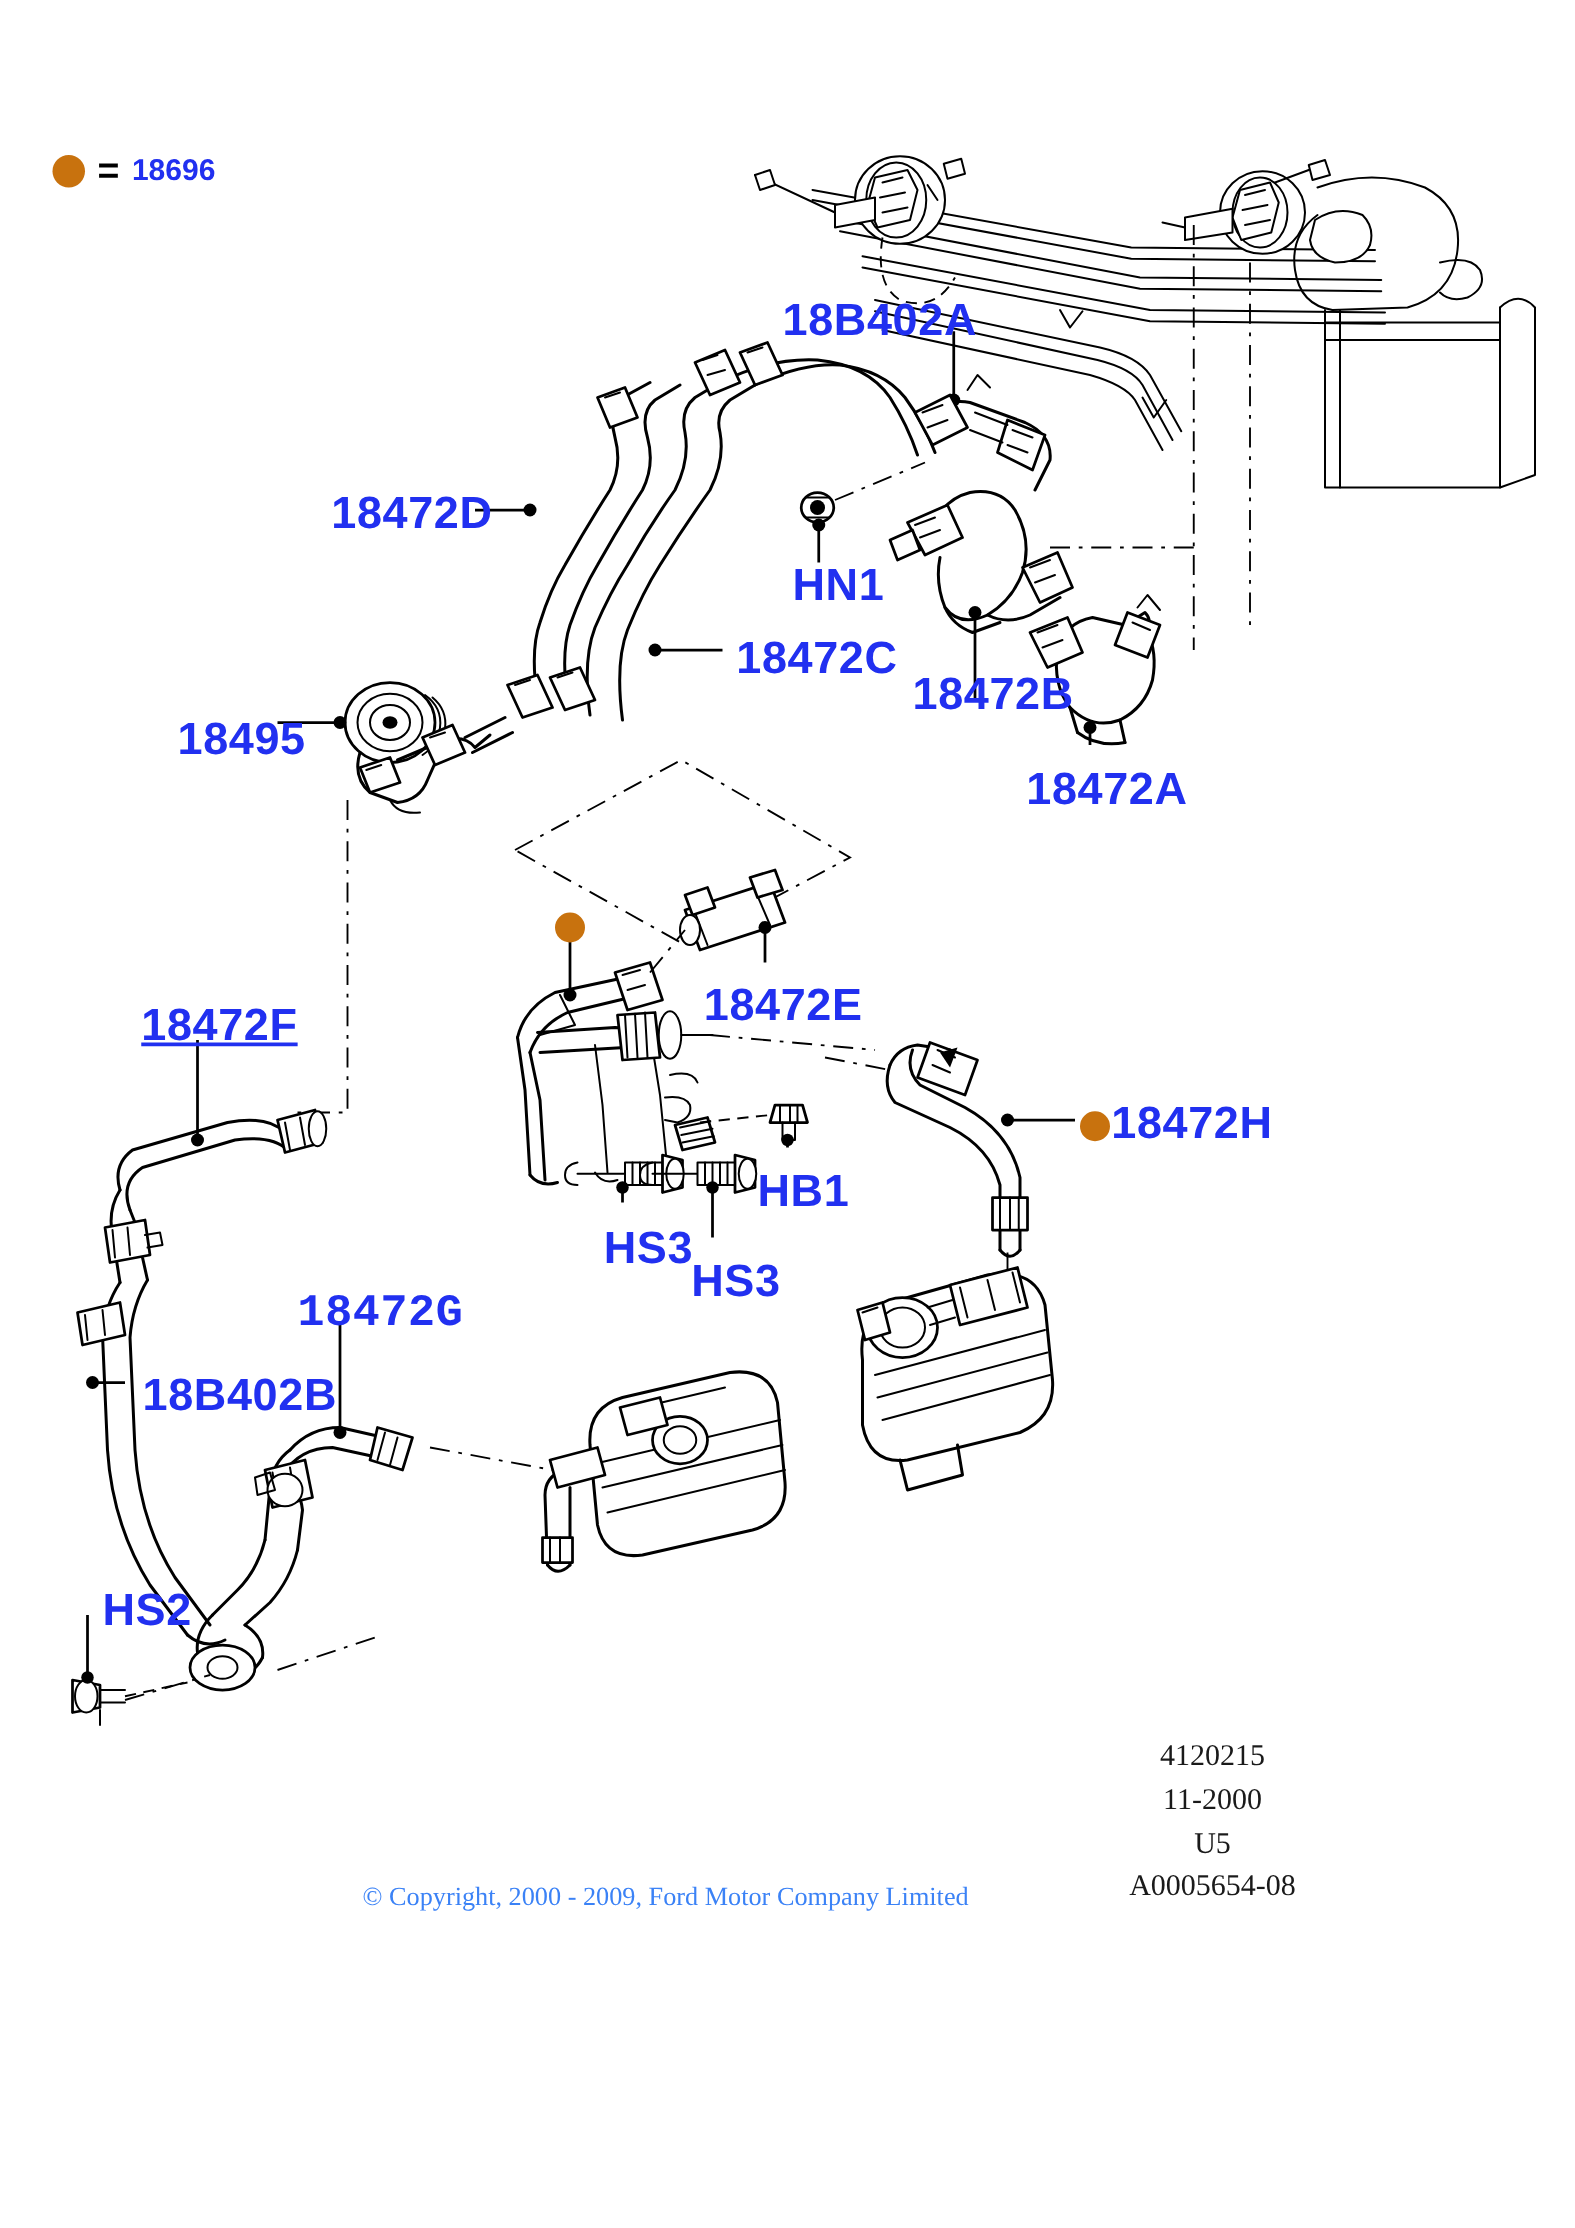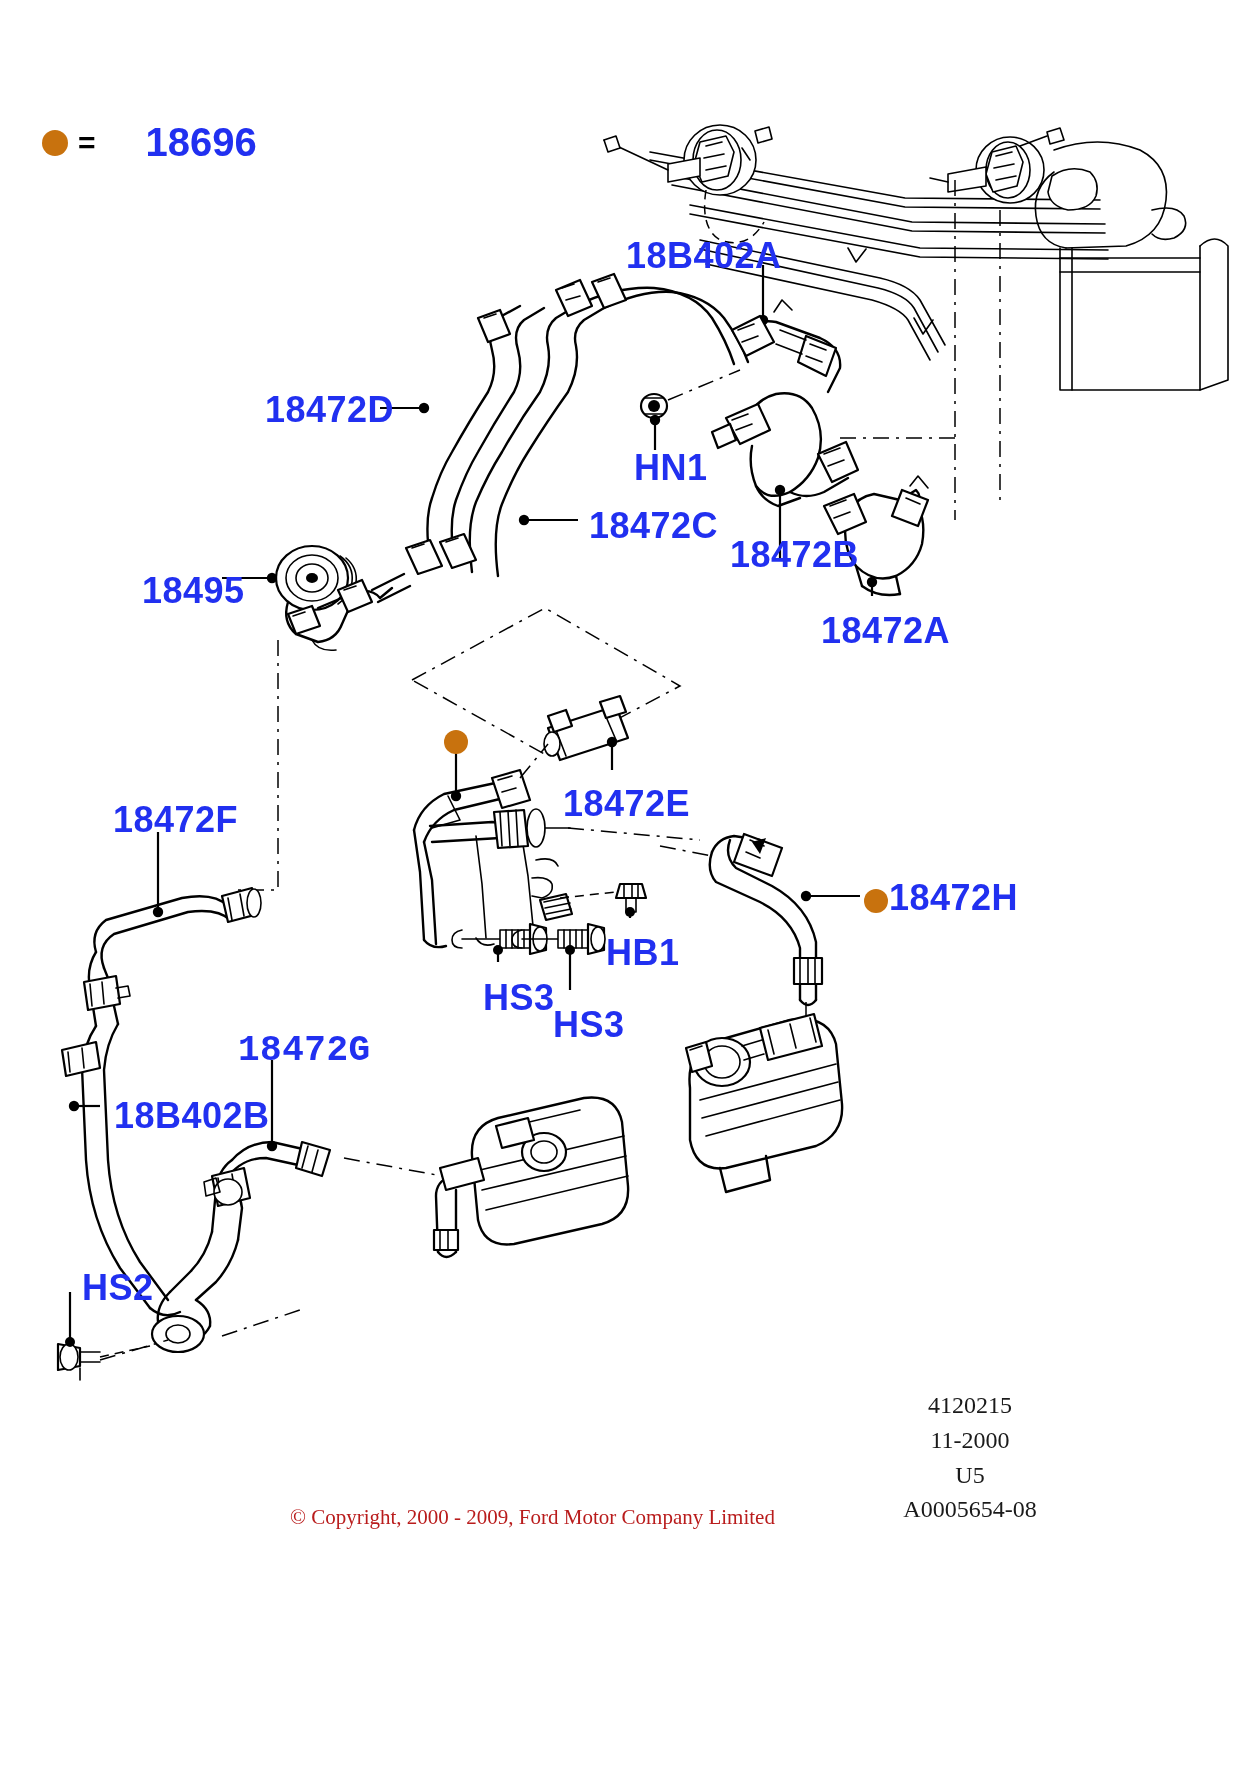--- a/index.html
+++ b/index.html
@@ -41,24 +41,23 @@
     display: inline-block;
   }
   .legend-eq {
     color: #000;
     font-size: 30px;
     font-weight: bold;
     font-family: "Liberation Sans", sans-serif;
   }
   .legend-num {
     color: #2130F0;
-    font-size: 40px;
+    font-size: 24px;
     font-weight: bold;
     font-family: "Liberation Sans", sans-serif;
-    margin-left: 40px;
   }
   .dot-marker {
     position: absolute;
     width: 24px;
     height: 24px;
     border-radius: 50%;
     background: #C8720E;
   }
   .inline-dot {
     display: inline-block;
@@ -72,21 +71,21 @@
   .footer-block {
     position: absolute;
     text-align: center;
     color: #1a1a1a;
     font-size: 24px;
     font-family: "Liberation Serif", serif;
     line-height: 1.45;
   }
   .copyright {
     position: absolute;
-    color: #b91c1c;
+    color: #3b82f6;
     font-size: 21px;
     font-family: "Liberation Serif", serif;
     white-space: nowrap;
   }
   svg.art {
     position: absolute;
     left: 0;
     top: 0;
     width: 1260px;
     height: 1782px;
@@ -462,21 +461,21 @@
   </svg>
 
   <div class="label" style="left:626px; top:238px;">18B402A</div>
   <div class="label" style="left:265px; top:392px;text-align:right;">18472D</div>
   <div class="label" style="left:634px; top:450px;">HN1</div>
   <div class="label" style="left:589px; top:508px;">18472C</div>
   <div class="label" style="left:730px; top:537px;">18472B</div>
   <div class="label" style="left:821px; top:613px;">18472A</div>
   <div class="label" style="left:142px; top:573px;">18495</div>
   <div class="label" style="left:563px; top:786px;">18472E</div>
-  <div class="label" style="left:113px; top:802px;">18472F</div>
+  <div class="label" style="left:113px; top:802px;text-decoration:underline;">18472F</div>
 
   <div class="label" style="left:864px; top:880px;">
     <span class="inline-dot"></span><span>18472H</span>
   </div>
 
   <div class="label" style="left:606px; top:935px;">HB1</div>
   <div class="label" style="left:483px; top:980px;">HS3</div>
   <div class="label" style="left:553px; top:1007px;">HS3</div>
   <div class="label" style="left:238px; top:1033px;font-family:Liberation Mono, monospace;">18472G</div>
   <div class="label" style="left:114px; top:1098px;">18B402B</div>

